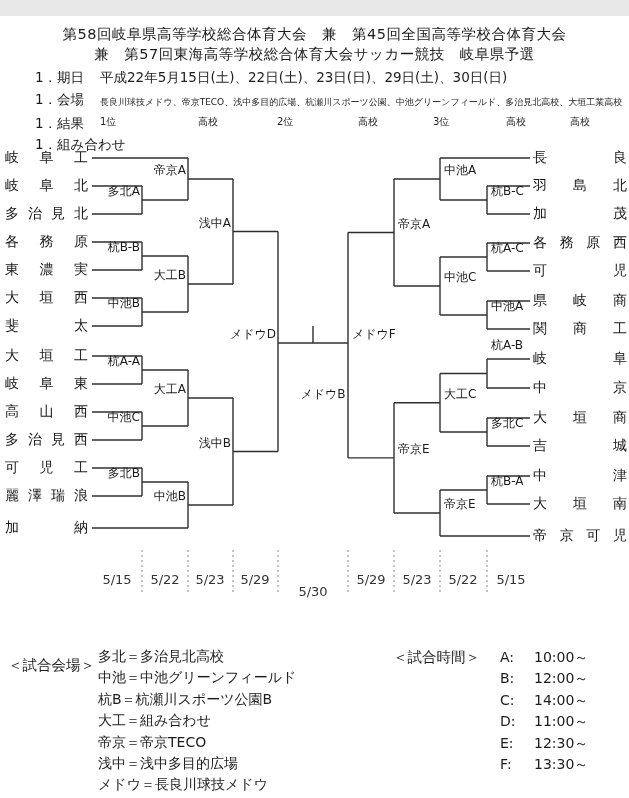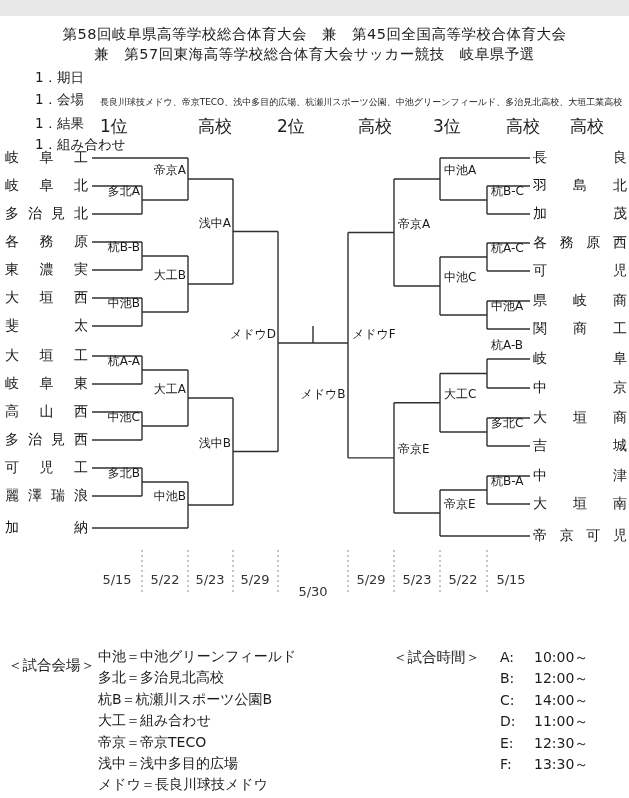--- a/index.html
+++ b/index.html
@@ -9,21 +9,21 @@
     margin:16px auto;
   }
   .abs{position:absolute;}
   .title{left:0;width:629px;text-align:center;font-size:14.5px;line-height:19px;letter-spacing:0.5px;white-space:nowrap;}
   .info-label{font-size:13.5px;white-space:nowrap;}
   .info-val{font-size:13.5px;white-space:nowrap;}
   .venues-small{font-size:9px;white-space:nowrap;letter-spacing:0px;color:#222;}
   .team-name{display:flex;justify-content:space-between;font-size:14px;line-height:16px;color:#161616;}
   .match-label{font-size:12px;line-height:14px;white-space:nowrap;color:#1a1a1a;}
   .date-label{font-size:13px;white-space:nowrap;transform:translateX(-50%);color:#333;}
-  .result-item{font-size:17px;white-space:nowrap;}
+  .result-item{font-size:10px;white-space:nowrap;}
   .legend-title{font-size:14.5px;white-space:nowrap;}
   .venue-item{font-size:14px;line-height:21.4px;white-space:nowrap;}
   .time-row{display:flex;font-size:14px;line-height:21.4px;}
   .time-slot{width:34px;}
   .time-val{white-space:nowrap;}
   svg{position:absolute;left:0;top:0;pointer-events:none;}
 </style>
 </head>
 <body>
 
@@ -116,20 +116,21 @@
       <line x1="348" y1="534" x2="348" y2="578" stroke="#8a8a8a" stroke-width="1" stroke-dasharray="2,3"></line>
       <line x1="394" y1="534" x2="394" y2="578" stroke="#8a8a8a" stroke-width="1" stroke-dasharray="2,3"></line>
       <line x1="440" y1="534" x2="440" y2="578" stroke="#8a8a8a" stroke-width="1" stroke-dasharray="2,3"></line>
       <line x1="487" y1="534" x2="487" y2="578" stroke="#8a8a8a" stroke-width="1" stroke-dasharray="2,3"></line>
     </svg>
 
   <div class="abs title" style="top:9px;">第58回岐阜県高等学校総合体育大会　兼　第45回全国高等学校合体育大会</div>
   <div class="abs title" style="top:29px;">兼　第57回東海高等学校総合体育大会サッカー競技　岐阜県予選</div>
 
   <div class="abs info-label" style="left:35px;top:53px;">1．期日</div>
+  <div class="abs info-val" style="left:100px;top:53px;">平成22年5月15日(土)、22日(土)、23日(日)、29日(土)、30日(日)</div>
 
   <div class="abs info-label" style="left:35px;top:75px;">1．会場</div>
   <div class="abs venues-small" style="left:100px;top:80px;">長良川球技メドウ、帝京TECO、浅中多目的広場、杭瀬川スポーツ公園、中池グリーンフィールド、多治見北高校、大垣工業高校</div>
 
   <div class="abs info-label" style="left:35px;top:99px;">1．結果</div>
   <div id="result-items">
       <div class="abs result-item" style="left:100px;top:99px;">1位</div>
       <div class="abs result-item" style="left:198px;top:99px;">高校</div>
       <div class="abs result-item" style="left:277px;top:99px;">2位</div>
       <div class="abs result-item" style="left:358px;top:99px;">高校</div>
@@ -312,22 +313,22 @@
       <div class="abs date-label" style="left:255px;top:556px;">5/29</div>
       <div class="abs date-label" style="left:313px;top:568px;">5/30</div>
       <div class="abs date-label" style="left:371px;top:556px;">5/29</div>
       <div class="abs date-label" style="left:417px;top:556px;">5/23</div>
       <div class="abs date-label" style="left:463px;top:556px;">5/22</div>
       <div class="abs date-label" style="left:511px;top:556px;">5/15</div>
     </div>
 
   <div class="abs legend-title" style="left:8px;top:640px;">＜試合会場＞</div>
   <div class="abs" style="left:98px;top:630px;" id="venue-list">
+      <div class="venue-item">多北＝多治見北高校</div>
       <div class="venue-item">中池＝中池グリーンフィールド</div>
-      <div class="venue-item">多北＝多治見北高校</div>
       <div class="venue-item">杭B＝杭瀬川スポーツ公園B</div>
       <div class="venue-item">大工＝組み合わせ</div>
       <div class="venue-item">帝京＝帝京TECO</div>
       <div class="venue-item">浅中＝浅中多目的広場</div>
       <div class="venue-item">メドウ＝長良川球技メドウ</div>
     </div>
 
   <div class="abs legend-title" style="left:393px;top:632px;">＜試合時間＞</div>
   <div class="abs" style="left:500px;top:631px;" id="time-list">
       <div class="time-row">

